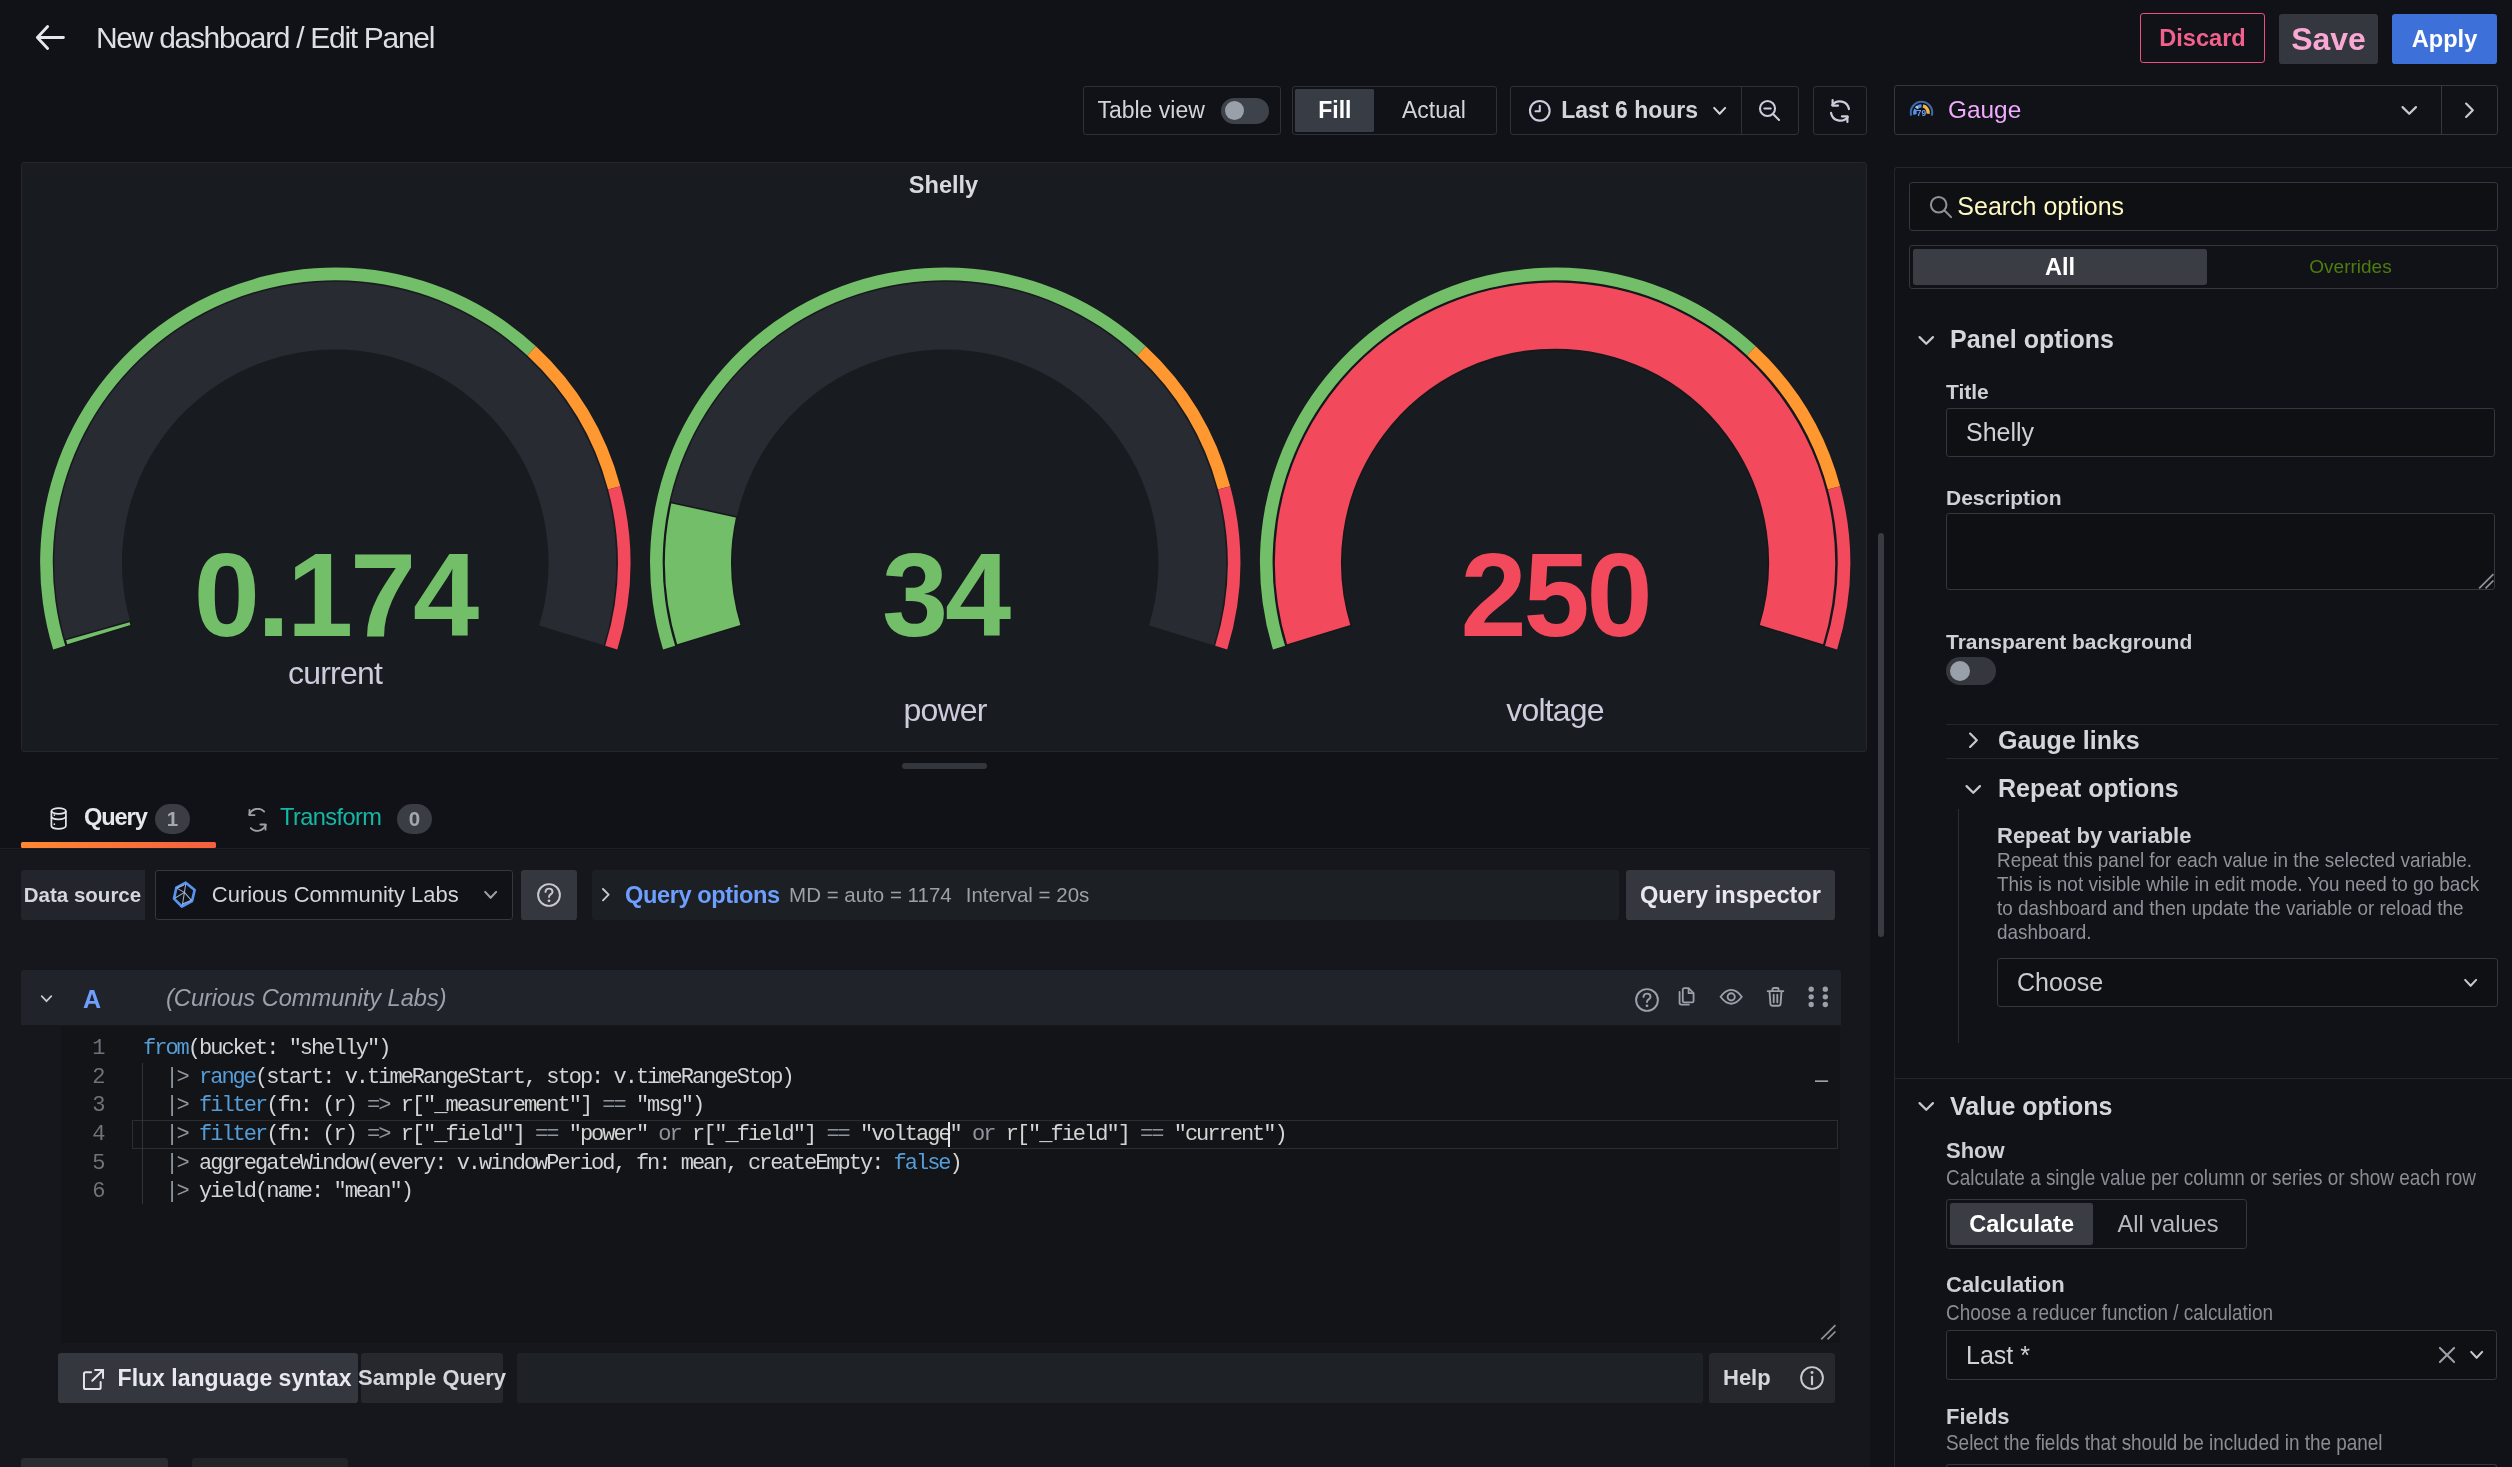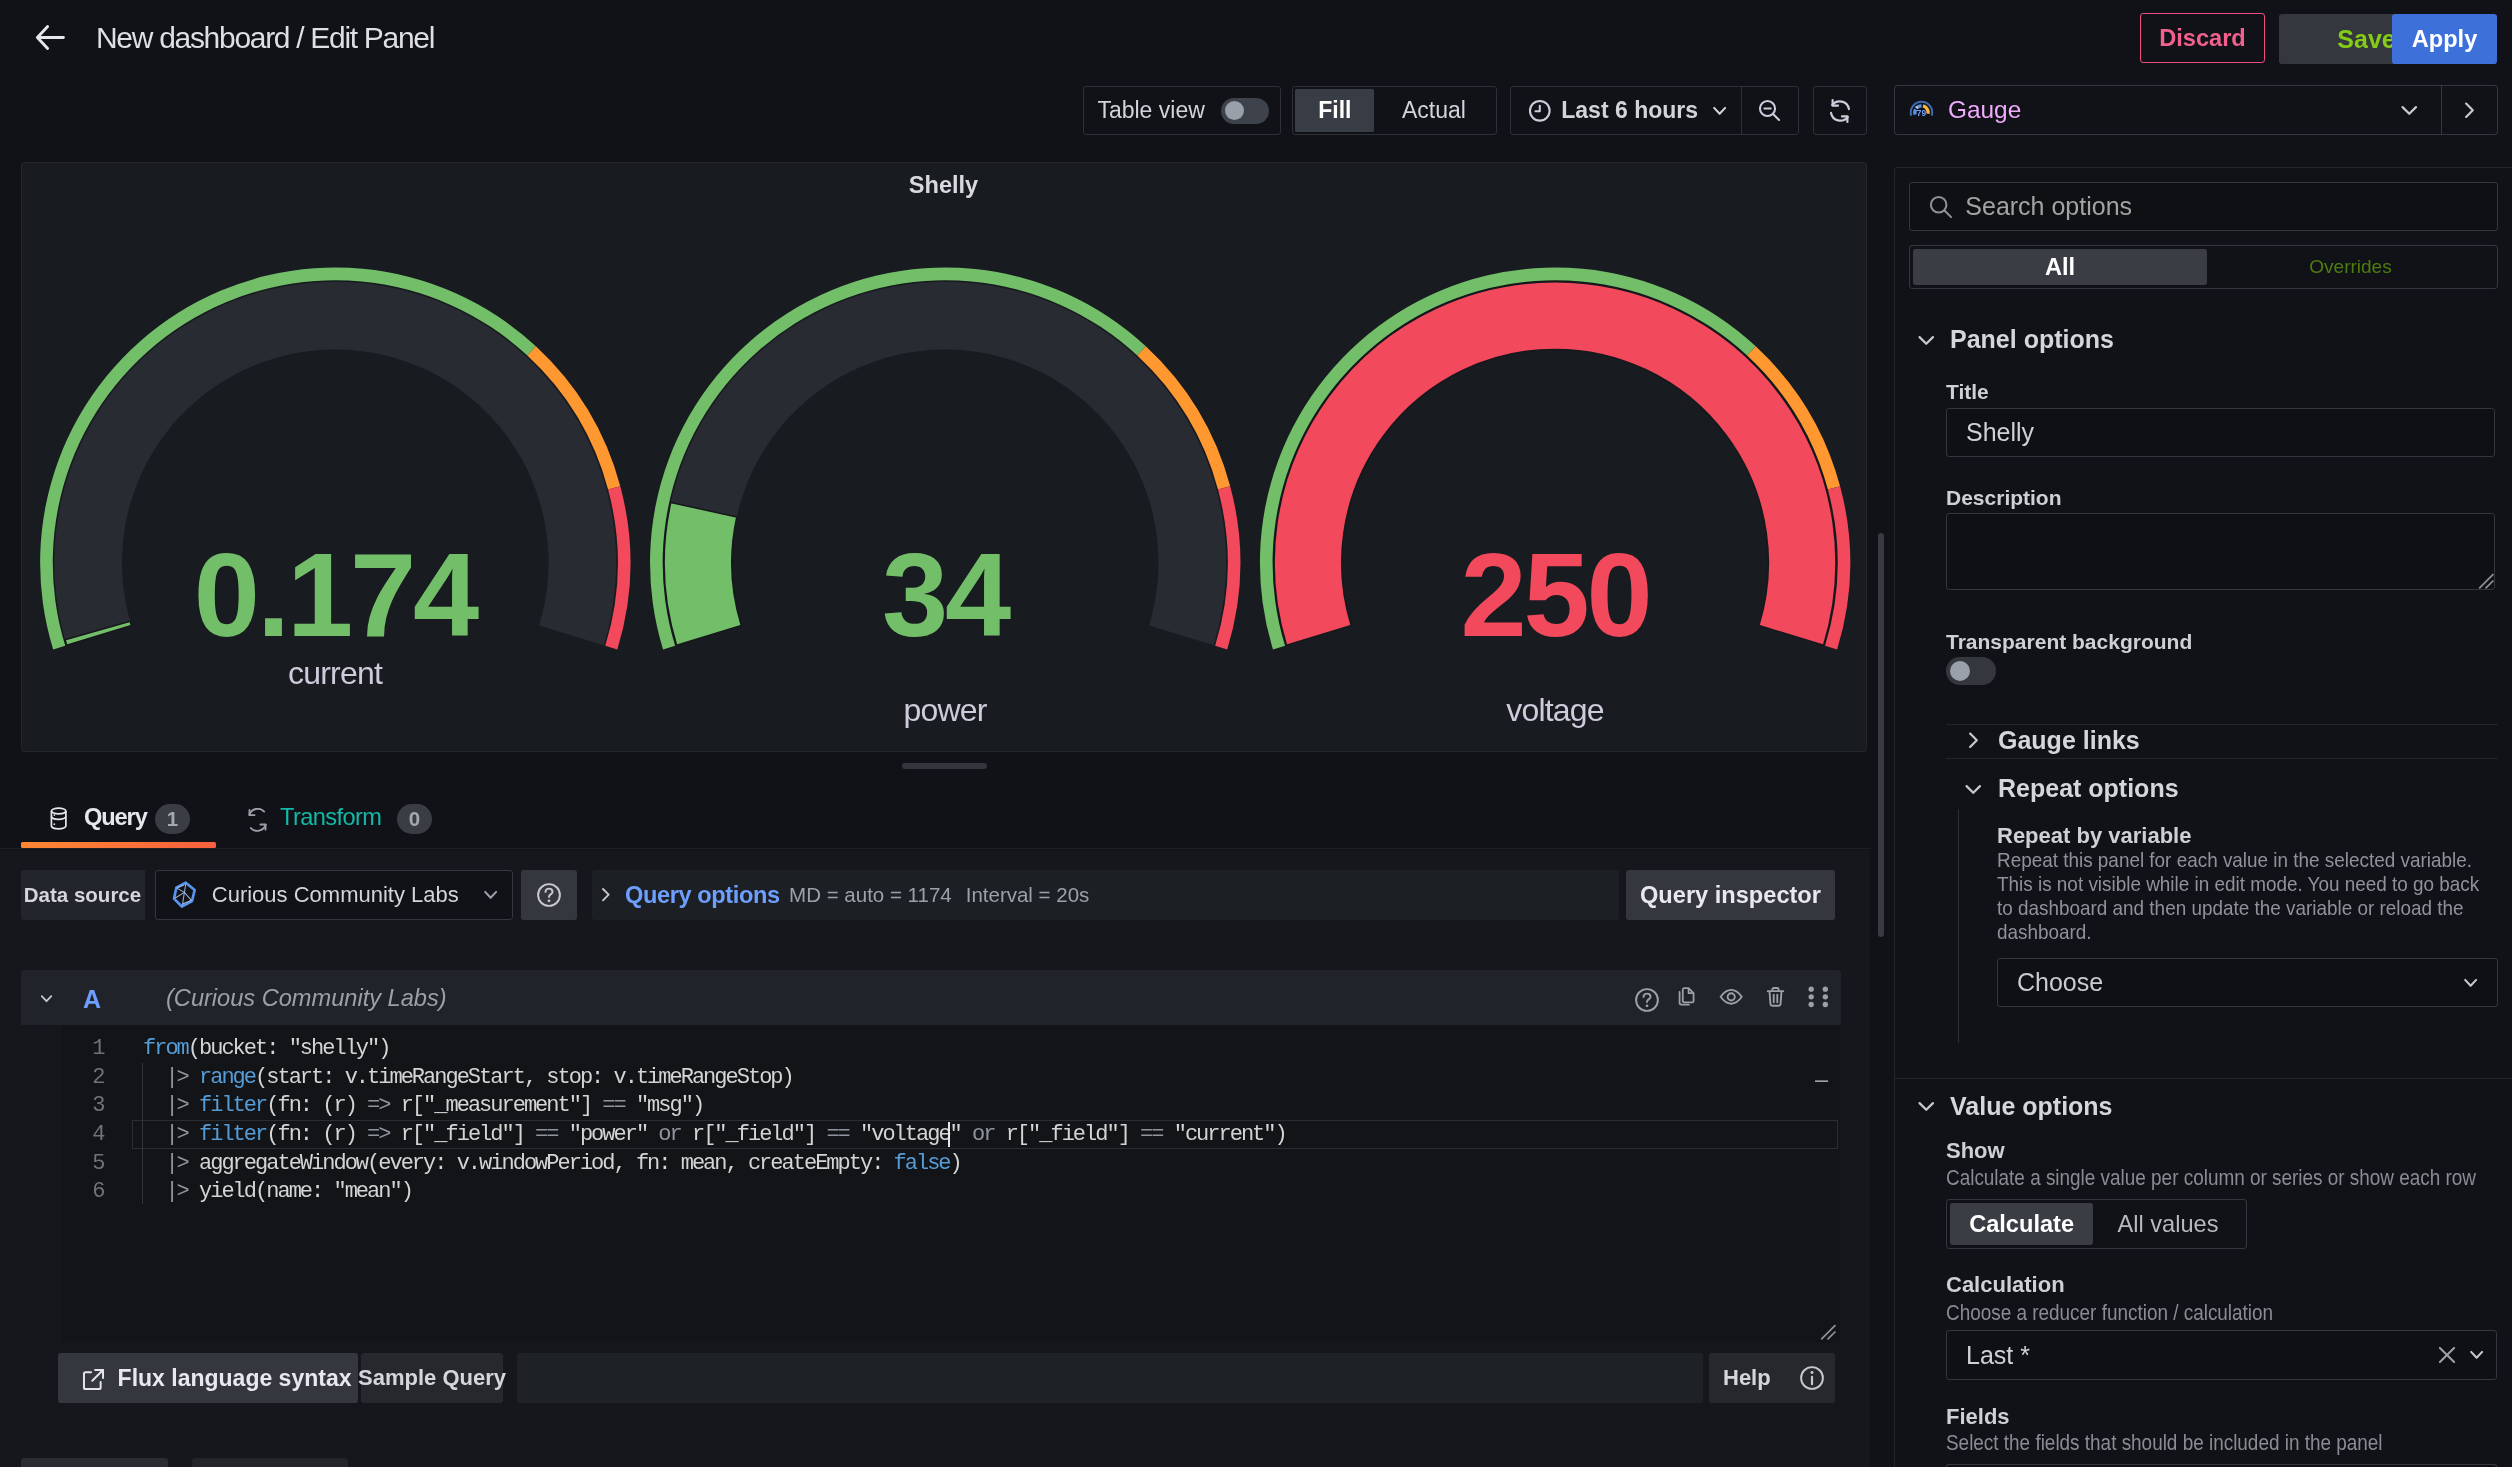--- a/index.html
+++ b/index.html
@@ -5,21 +5,21 @@
 html,body { width:2512px; height:1467px; background:#111217; overflow:hidden; }
 body { font-family:"Liberation Sans", sans-serif; -webkit-font-smoothing:antialiased; }
 </style></head>
 <body>
 <div style="position:relative;width:2512px;height:1278px;">
     <div style="position:absolute;left:35px;top:23.6px;width:30px;height:27px;"><svg width="30" height="27" viewBox="0 0 38 34" fill="none" style="">
         <path d="M16 3 L3 17 L16 31 M3 17 H36" stroke="#E6E7EC" stroke-width="3.6" stroke-linecap="round" stroke-linejoin="round"></path>
       </svg></div>
     <div style="position:absolute;left:96px;top:20.5px;width:551px;height:38px;font-size:30px;color:#DEDEE5;letter-spacing:-1.3px;">New dashboard / Edit Panel</div>
     <div style="position:absolute;left:2140px;top:13.4px;width:125px;height:50px;border:1.6px solid #EF4F7E;border-radius:3.1px;color:#F2618D;font-size:23.6px;font-weight:700;display:flex;align-items:center;justify-content:center;box-sizing:border-box;">Discard</div>
-    <div style="position:absolute;left:2279px;top:14px;width:99px;height:50px;background:#34373E;border-radius:3.1px;color:#84cc16;font-size:25px;font-weight:700;display:flex;align-items:center;justify-content:center;padding-left:38px;">Save</div>
+    <div style="position:absolute;left:2279px;top:14px;width:99px;height:50px;background:#34373E;border-radius:3.1px;color:#f9a8d4;font-size:32px;font-weight:700;display:flex;align-items:center;justify-content:center;">Save</div>
     <div style="position:absolute;left:2392px;top:14px;width:105px;height:50px;background:#3D71D9;border-radius:3.1px;color:#FFFFFF;font-size:23.6px;font-weight:700;display:flex;align-items:center;justify-content:center;">Apply</div>
     <div style="position:absolute;left:1083px;top:86px;width:198px;height:49px;border:0.8px solid #2E3138;border-radius:3.1px;box-sizing:border-box;display:flex;align-items:center;">
       <div style="margin-left:13.4px;font-size:23px;color:#D3D4DA;">Table view</div>
       <div style="margin-left:16.5px;width:48px;height:26px;background:#3E424A;border-radius:13.4px;position:relative;display:block;">
         <div style="position:absolute;left:3.9px;top:3.5px;width:19px;height:19px;border-radius:50%;background:#9AA0AA;"></div>
       </div>
     </div>
     <div style="position:absolute;left:1292px;top:86px;width:205px;height:49px;border:0.8px solid #2E3138;border-radius:3.1px;box-sizing:border-box;display:flex;align-items:stretch;padding:2.4px;">
       <div style="background:#383C44;border-radius:1.6px;display:flex;align-items:center;justify-content:center;width:79px;font-size:23px;font-weight:700;color:#FFFFFF;">Fill</div>
       <div style="display:flex;align-items:center;justify-content:center;flex:1;font-size:23px;color:#D3D4DA;">Actual</div>
@@ -219,21 +219,21 @@
           <path d="M9 4.5 L17.5 13 L9 21.5" stroke="#C8C9CF" stroke-width="2.8" stroke-linecap="round" stroke-linejoin="round"></path>
         </svg>
       </div>
     </div>
     <div style="position:absolute;left:1894px;top:167px;width:618px;height:1300px;border-top:0.8px solid #24262C;border-left:0.8px solid #24262C;border-radius:3.1px 0 0 0;box-sizing:border-box;"></div>
     <div style="position:absolute;left:1909px;top:182px;width:589px;height:49px;background:#0E1014;border:0.8px solid #34373E;border-radius:3.1px;box-sizing:border-box;display:flex;align-items:center;">
       <div style="margin-left:17.3px;width:28px;height:28px;"><svg width="28" height="28" viewBox="0 0 36 36" fill="none" style="">
           <circle cx="15" cy="15" r="10" stroke="#8E9197" stroke-width="2.6"></circle>
           <path d="M22.5 22.5 L31 31" stroke="#8E9197" stroke-width="2.6" stroke-linecap="round"></path>
         </svg></div>
-      <div style="margin-left:10px;font-size:25px;color:#a3a3a3;">Search options</div>
+      <div style="margin-left:2px;font-size:25px;color:#fef9c3;">Search options</div>
     </div>
     <div style="position:absolute;left:1909px;top:245px;width:589px;height:44px;border:0.8px solid #34373E;border-radius:3.1px;box-sizing:border-box;display:flex;padding:3.1px;">
       <div style="width:294px;background:#3A3D44;border-radius:2.4px;display:flex;align-items:center;justify-content:center;font-size:23.6px;font-weight:700;color:#FFFFFF;">All</div>
       <div style="flex:1;display:flex;align-items:center;justify-content:center;font-size:19px;color:#4d7c0f;">Overrides</div>
     </div>
     <div style="position:absolute;left:1916px;top:330px;width:20.5px;height:20.5px;"><svg width="20.5" height="20.5" viewBox="0 0 26 26" fill="none" style="">
         <path d="M4.5 9 L13 17.5 L21.5 9" stroke="#C8C9CF" stroke-width="2.8" stroke-linecap="round" stroke-linejoin="round"></path>
       </svg></div>
     <div style="position:absolute;left:1950px;top:325px;width:472px;height:31.5px;font-size:25px;font-weight:700;color:#D5D6DB;">Panel options</div>
     <div style="position:absolute;left:1946px;top:380px;width:236px;height:23.6px;font-size:21px;font-weight:600;color:#CFD0D6;">Title</div>

